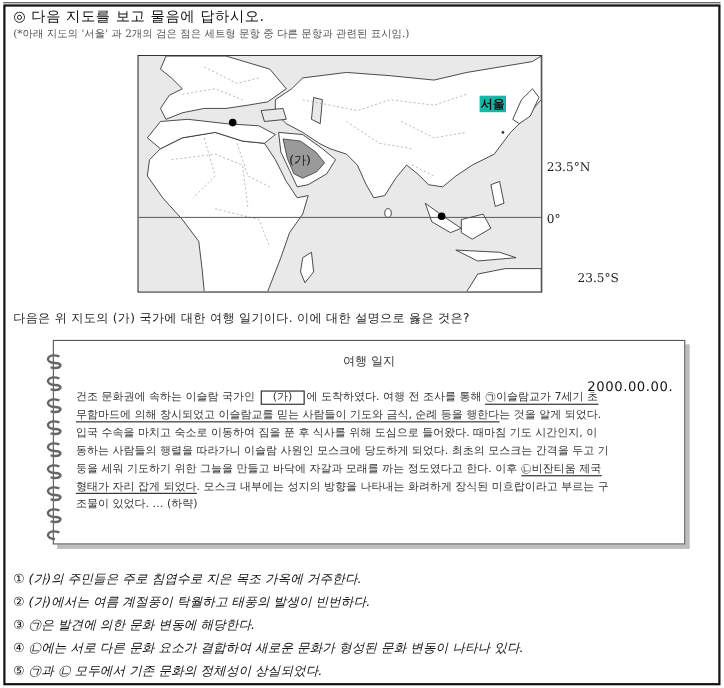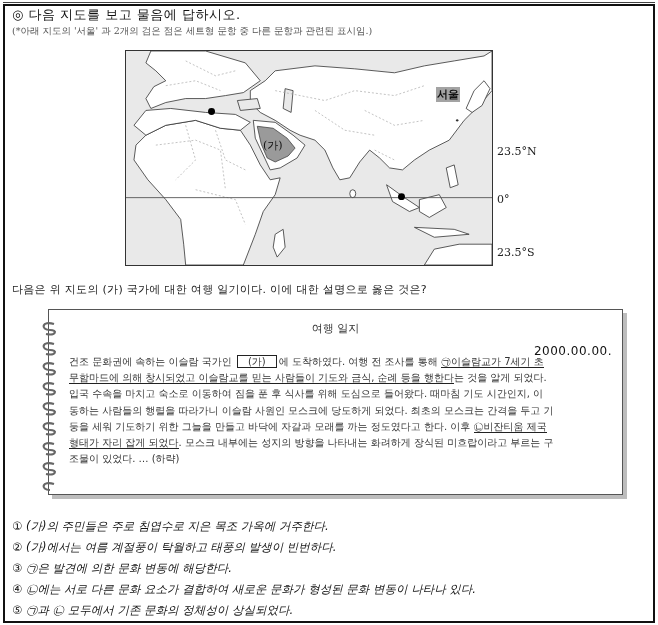--- a/index.html
+++ b/index.html
@@ -109,27 +109,27 @@
       <path d="M40,35 L70,30 L95,40"></path>
     </g>
 
     <line x1="0" y1="148" x2="368" y2="148" stroke="#555" stroke-width="0.9"></line>
 
     <circle cx="86" cy="61" r="3.5" fill="#000"></circle>
     <circle cx="277" cy="147" r="3.5" fill="#000"></circle>
 
     <circle cx="333" cy="70" r="1.2" fill="#333"></circle>
   </svg>
-  <span style="position:absolute; left:310px; top:36px; font-size:11px; font-weight:bold; background:#a3a3a3; padding:0 1px;">서울</span>
+  <span style="position:absolute; left:310px; top:36px; font-size:11px; font-weight:bold; background:#14b8a6; padding:0 1px;">서울</span>
   <span style="position:absolute; left:137px; top:87px; font-size:11px; font-family:'DejaVu Serif',serif;">(가)</span>
 </div>
 
 <span class="lat-label" style="top:145px;">23.5°N</span>
 <span class="lat-label" style="top:193px;">0°</span>
-<span class="lat-label" style="top:246px;">23.5°S</span>
+<span class="lat-label" style="top:246px;margin-left:28px;">23.5°S</span>
 
 <div class="question">다음은 위 지도의 (가) 국가에 대한 여행 일기이다. 이에 대한 설명으로 옳은 것은?</div>
 
 <div class="notebook">
   <div class="nb-title">여행 일지</div>
   <div class="nb-date">2000.00.00.</div>
   <div class="nb-body">
     <div class="nb-line">
       <span>  건조 문화권에 속하는 이슬람 국가인 </span><span class="box">(가)</span><span>에 도착하였다. 여행 전 조사를 통해 </span><span class="ul">㉠이슬람교가 7세기 초</span>
     </div>

